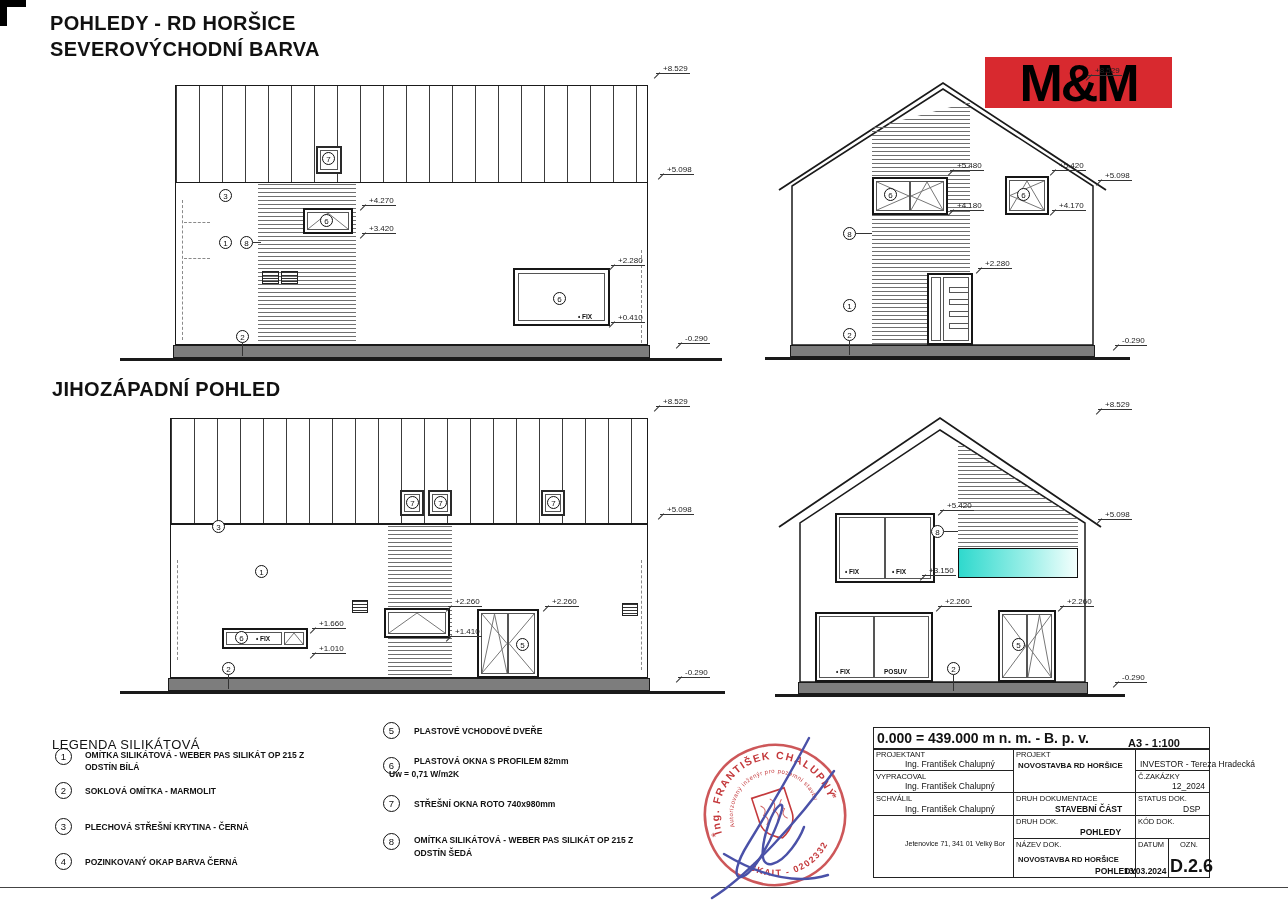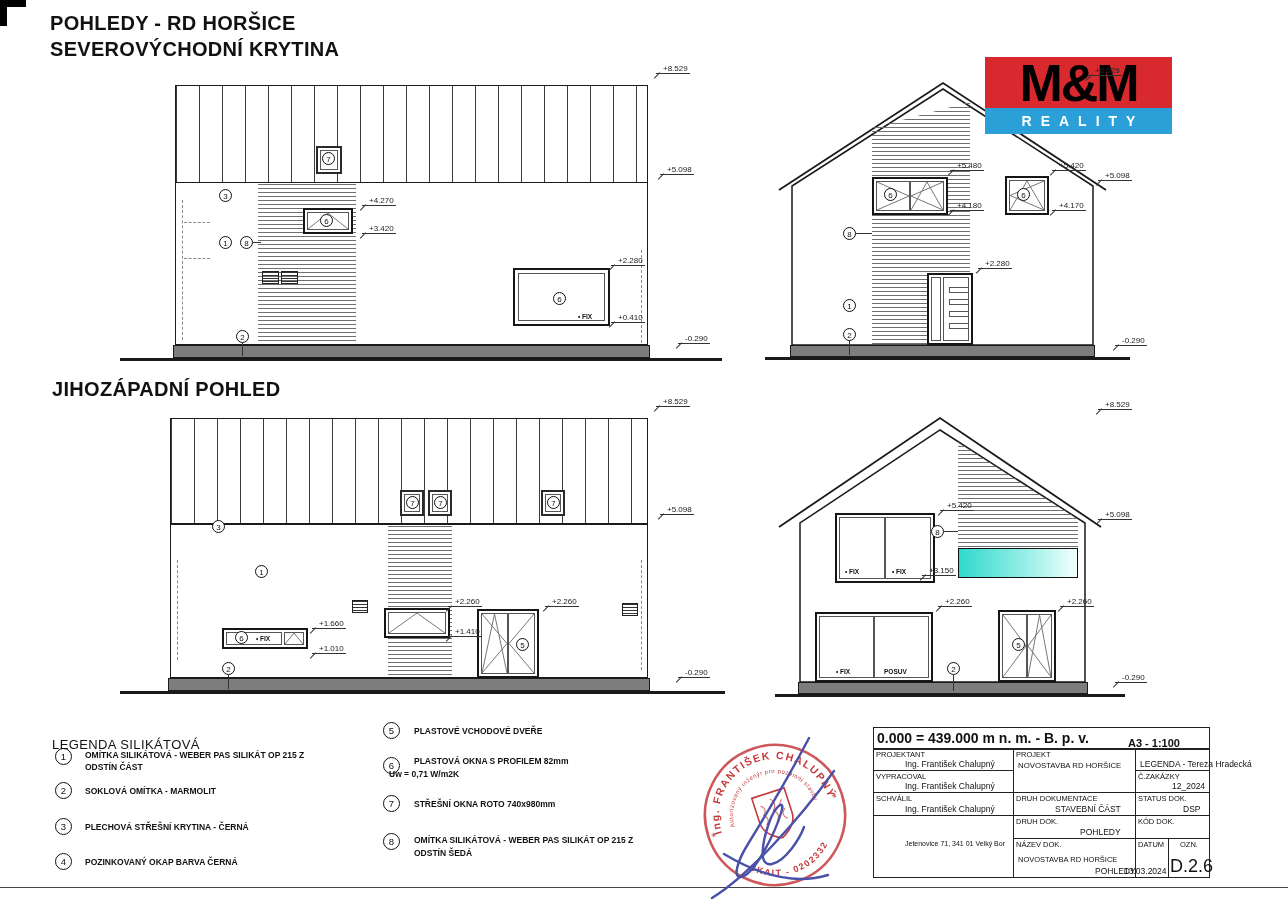--- a/index.html
+++ b/index.html
@@ -32,49 +32,46 @@
   .roofwin .inner{position:absolute;inset:2px;border:1px solid #555;}
   
   .lg-circ{position:absolute;width:17px;height:17px;border:1.2px solid #111;border-radius:50%;
     font-size:9.5px;line-height:16px;text-align:center;box-sizing:border-box;}
   .lg-text{position:absolute;font-size:8.5px;font-weight:bold;line-height:12px;white-space:nowrap;}
   .lg-title{position:absolute;font-size:13px;letter-spacing:.4px;}
   
   .tbline{position:absolute;background:#222;z-index:2;}
   .tb-lab{position:absolute;font-size:7.5px;color:#111;white-space:nowrap;}
   .tb-val{position:absolute;font-size:8.5px;color:#111;white-space:nowrap;}
-  .tb-val.b{font-weight:normal;}
+  .tb-val.b{font-weight:bold;}
   .tb-head{position:absolute;font-weight:bold;font-size:14px;white-space:nowrap;}
   
   #logo-red{position:absolute;left:985px;top:57px;width:187px;height:51px;background:#d8292f;z-index:7;
     display:flex;align-items:center;justify-content:center;overflow:hidden;}
   #logo-red span{color:#000000;font-weight:bold;font-size:52px;letter-spacing:-2px;line-height:48px;}
   #logo-blue{position:absolute;left:985px;top:108px;width:187px;height:26px;background:#2b9fd7;z-index:7;
     display:flex;align-items:center;justify-content:center;}
   #logo-blue span{color:#fff;font-weight:bold;font-size:14px;letter-spacing:9px;padding-left:9px;}
   .corner{position:absolute;background:#000;z-index:8;}
 </style>
 </head>
 <body>
 
 <div id="canvas">
 
   <div class="corner" style="left:0;top:0;width:26px;height:7px"></div>
   <div class="corner" style="left:0;top:0;width:7px;height:26px"></div>
   <div class="abs" style="left:0;top:887px;width:1288px;height:1px;background:#444"></div>
 
   <div class="view-title" style="left:50px;top:12px">POHLEDY - RD HORŠICE</div>
-  <div class="view-title" style="left:50px;top:38px">SEVEROVÝCHODNÍ KRYTINA</div>
+  <div class="view-title" style="left:50px;top:38px">SEVEROVÝCHODNÍ BARVA</div>
   <div class="view-title" style="left:52px;top:378px">JIHOZÁPADNÍ POHLED</div>
 
   <div id="logo-red">
       <span>M&amp;M</span>
-    </div>
-  <div id="logo-blue">
-      <span>REALITY</span>
     </div>
 
   <div class="bld vstripes" style="left:175px;top:85px;width:473px;height:98px"></div>
   <div class="bld" style="left:175px;top:182px;width:473px;height:163px"></div>
   <div class="abs hstripes" style="left:258px;top:184px;width:98px;height:160px;z-index:2"></div>
   <div class="plinth" style="left:173px;top:345px;width:477px;height:13px"></div>
   <div class="gline" style="left:120px;top:358px;width:602px"></div>
   <div class="roofwin" style="left:316px;top:146px;width:26px;height:28px">
       <div class="inner"></div>
     </div>
@@ -310,21 +307,21 @@
   <span class="dim" style="left:1115px;top:673px">-0.290</span>
 
   <span class="mk" style="left:931px;top:525px">8</span>
   <div class="leader" style="left:944px;top:531px;width:14px;height:1px"></div>
   <span class="mk" style="left:947px;top:662px">2</span>
   <div class="leader" style="left:953px;top:675px;width:1px;height:16px"></div>
 
   <div class="lg-title" style="left:52px;top:737px">LEGENDA SILIKÁTOVÁ</div>
   <span class="lg-circ" style="left:55px;top:748px">1</span>
   <span class="lg-text" style="left:85px;top:749px">OMÍTKA SILIKÁTOVÁ - WEBER PAS SILIKÁT OP 215 Z</span>
-  <span class="lg-text" style="left:85px;top:761px">ODSTÍN ČÁST</span>
+  <span class="lg-text" style="left:85px;top:761px">ODSTÍN BÍLÁ</span>
   <span class="lg-circ" style="left:55px;top:782px">2</span>
   <span class="lg-text" style="left:85px;top:785px">SOKLOVÁ OMÍTKA - MARMOLIT</span>
   <span class="lg-circ" style="left:55px;top:818px">3</span>
   <span class="lg-text" style="left:85px;top:821px">PLECHOVÁ STŘEŠNÍ KRYTINA - ČERNÁ</span>
   <span class="lg-circ" style="left:55px;top:853px">4</span>
   <span class="lg-text" style="left:85px;top:856px">POZINKOVANÝ OKAP BARVA ČERNÁ</span>
   <span class="lg-circ" style="left:383px;top:722px">5</span>
   <span class="lg-text" style="left:414px;top:725px">PLASTOVÉ VCHODOVÉ DVEŘE</span>
   <span class="lg-circ" style="left:383px;top:757px">6</span>
   <span class="lg-text" style="left:414px;top:755px">PLASTOVÁ OKNA S PROFILEM 82mm</span>
@@ -379,21 +376,21 @@
 
   <span class="tb-lab" style="left:876px;top:750px;z-index:7">PROJEKTANT</span>
   <span class="tb-val" style="left:905px;top:759px;z-index:7">Ing. František Chalupný</span>
   <span class="tb-lab" style="left:876px;top:772px;z-index:7">VYPRACOVAL</span>
   <span class="tb-val" style="left:905px;top:781px;z-index:7">Ing. František Chalupný</span>
   <span class="tb-lab" style="left:876px;top:794px;z-index:7">SCHVÁLIL</span>
   <span class="tb-val" style="left:905px;top:804px;z-index:7">Ing. František Chalupný</span>
 
   <span class="tb-lab" style="left:1016px;top:750px;z-index:7">PROJEKT</span>
   <span class="tb-val b" style="left:1018px;top:761px;font-size:7.8px;z-index:7">NOVOSTAVBA RD HORŠICE</span>
-  <span class="tb-val" style="left:1140px;top:759px;z-index:7">LEGENDA - Tereza Hradecká</span>
+  <span class="tb-val" style="left:1140px;top:759px;z-index:7">INVESTOR - Tereza Hradecká</span>
   <span class="tb-lab" style="left:1138px;top:772px;z-index:7">Č.ZAKÁZKY</span>
   <span class="tb-val" style="left:1172px;top:781px;z-index:7">12_2024</span>
 
   <span class="tb-lab" style="left:1016px;top:794px;z-index:7">DRUH DOKUMENTACE</span>
   <span class="tb-val b" style="left:1055px;top:804px;z-index:7">STAVEBNÍ ČÁST</span>
   <span class="tb-lab" style="left:1138px;top:794px;z-index:7">STATUS DOK.</span>
   <span class="tb-val" style="left:1183px;top:804px;z-index:7">DSP</span>
 
   <span class="tb-lab" style="left:1016px;top:817px;z-index:7">DRUH DOK.</span>
   <span class="tb-val b" style="left:1080px;top:827px;z-index:7">POHLEDY</span>

